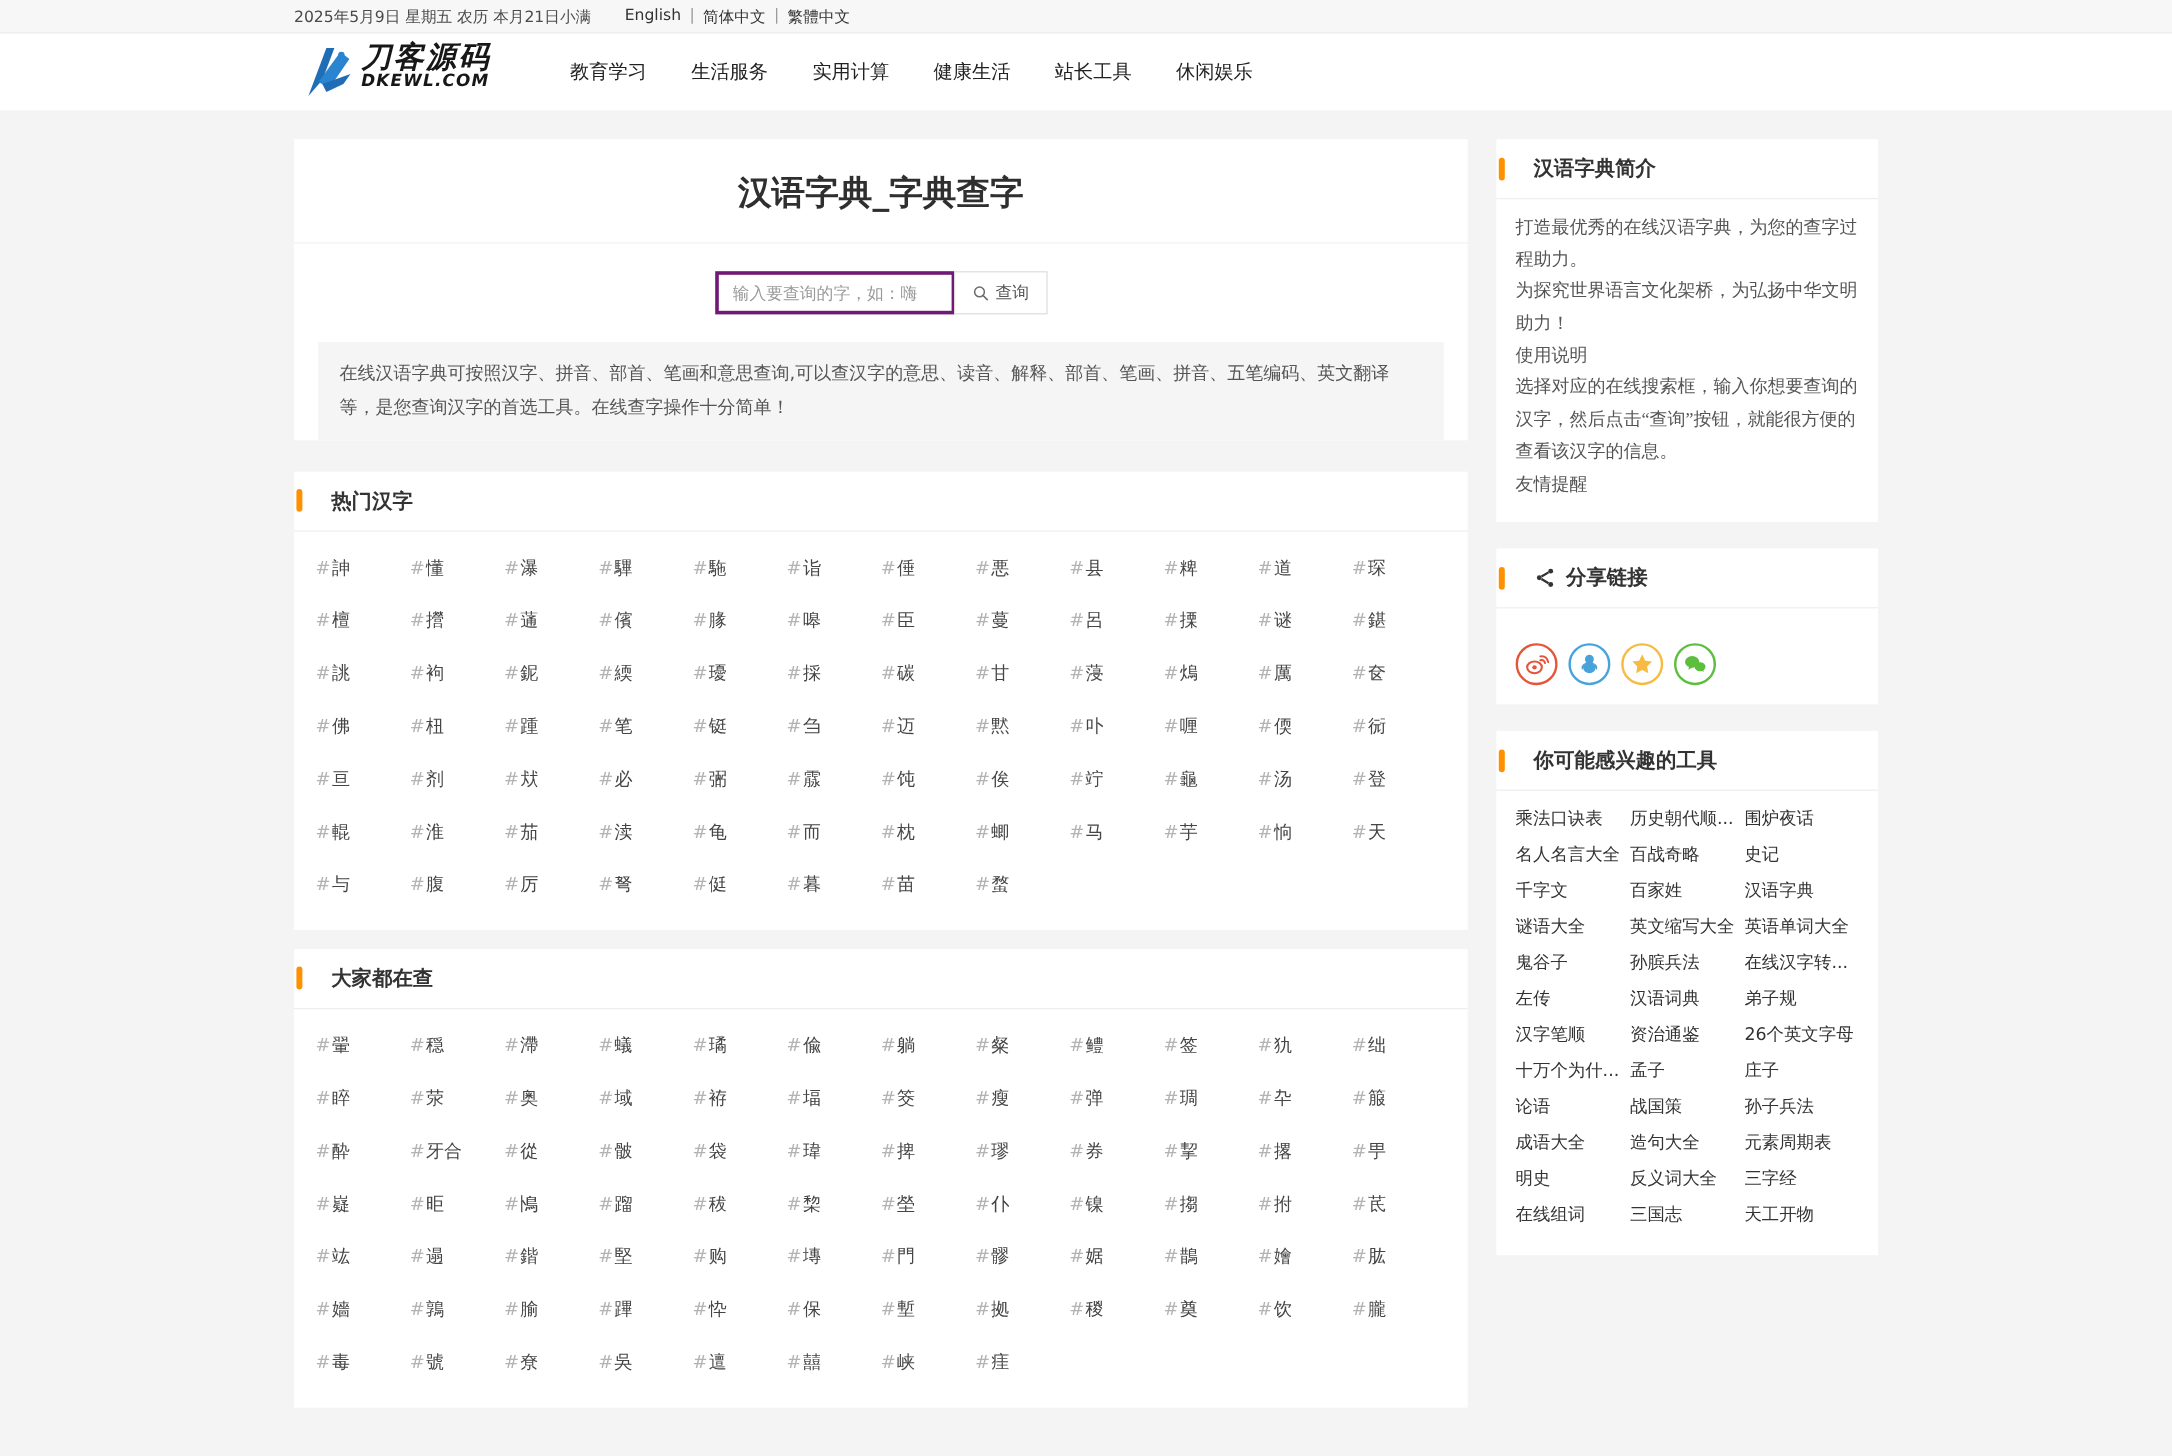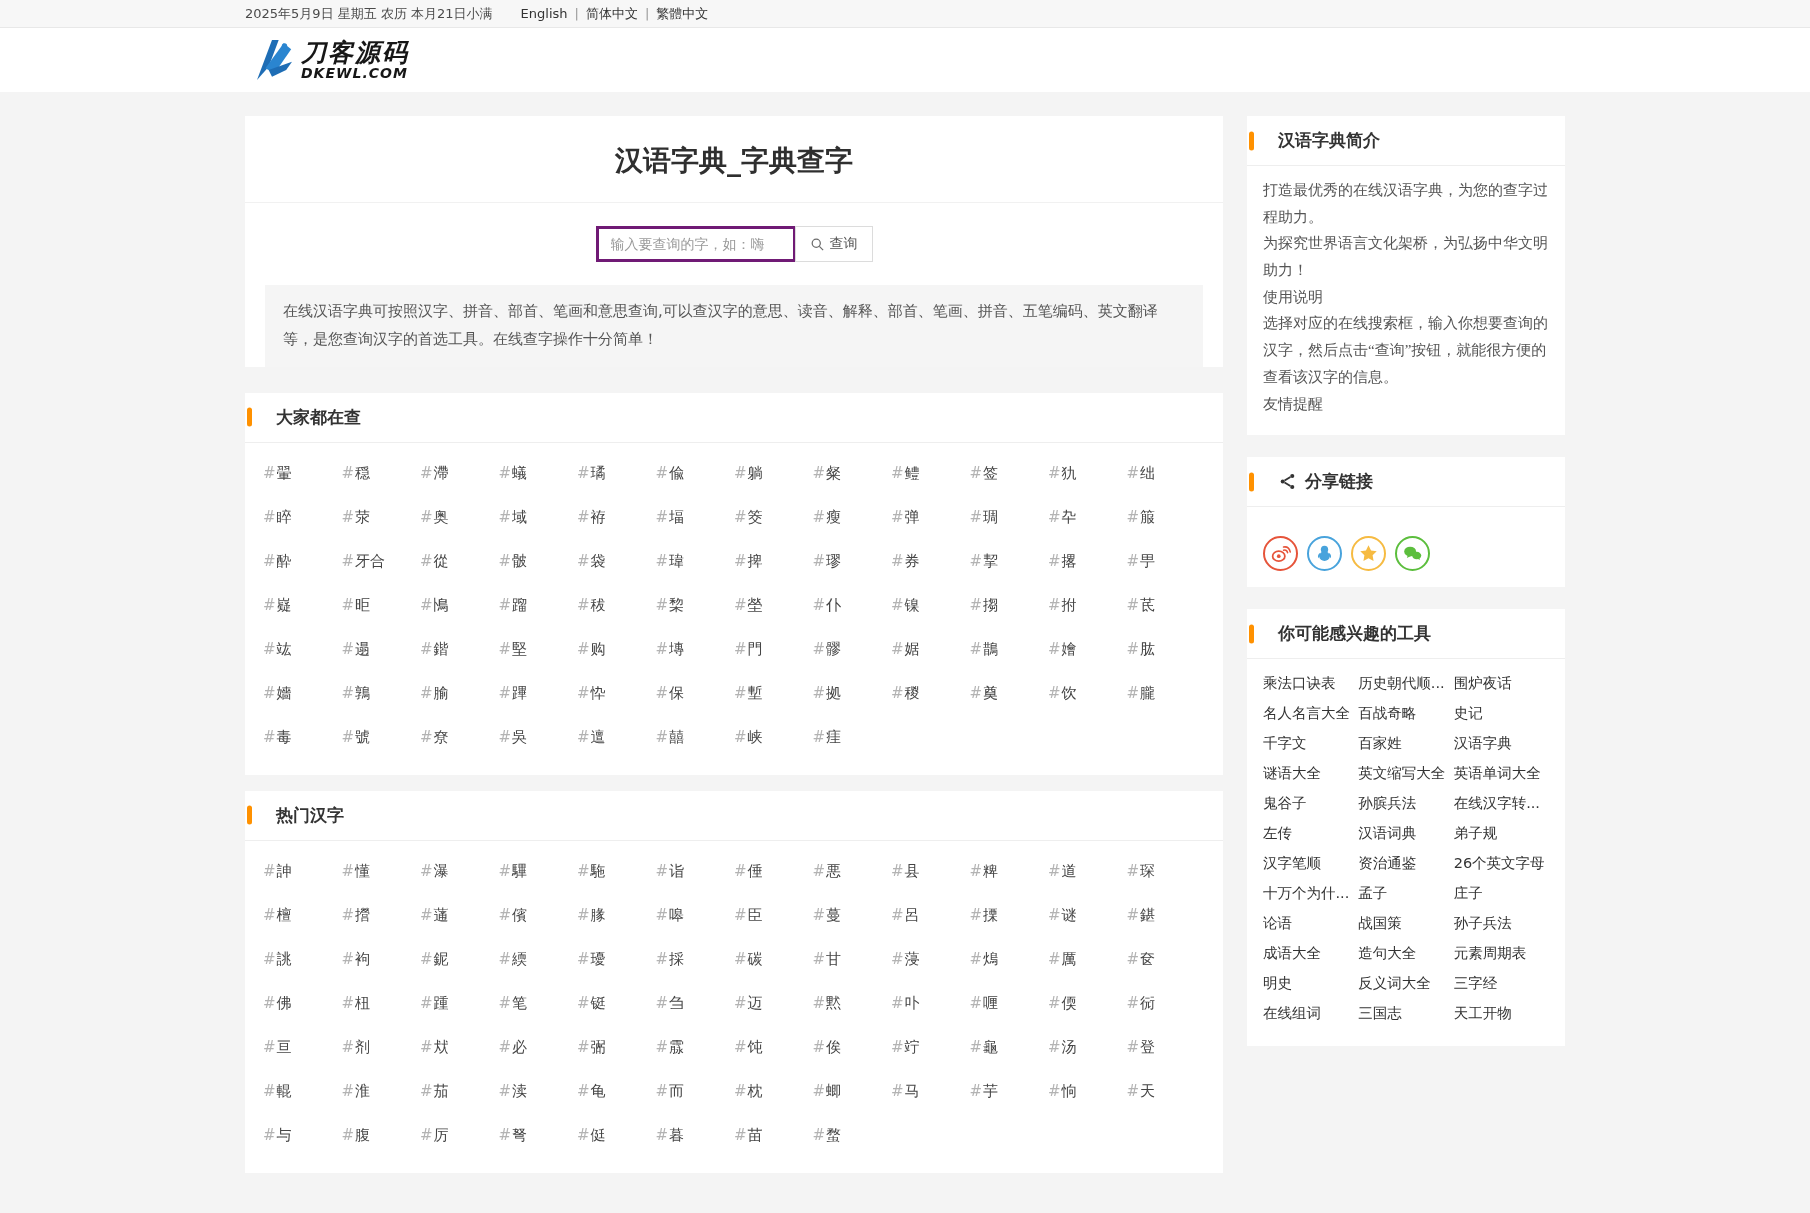--- a/index.html
+++ b/index.html
@@ -16,21 +16,21 @@
   
   .topbar { background:#f7f7f7; border-bottom:1px solid #e8e8e8; height:28px; font-size:13px; color:#4a4a4a; }
   .topbar-inner { display:flex; align-items:center; height:100%; }
   .langs { margin-left:28px; display:flex; align-items:center; gap:7px; }
   .langs .sep { color:#999; }
   .langs .lang { cursor:pointer; color:#333; }
 
   
   .site-header { background:#fff; height:64px; }
   .header-inner { display:flex; align-items:center; height:100%; }
-  .logo { display:flex; align-items:center; cursor:pointer; }
+  .logo { display:flex; align-items:flex-start; cursor:pointer; }
   .logo-mark { width:54px; height:50px; }
   .logo-text { line-height:1.05; margin-left:2px; }
   .logo-title { font-size:25px; font-weight:bold; font-style:italic; letter-spacing:2px; color:#171717; }
   .logo-sub { font-size:14px; font-weight:bold; font-style:italic; color:#171717; letter-spacing:1px; }
   .nav { display:flex; gap:33px; margin-left:64px; font-size:16px; color:#222; }
   .nav a { padding:4px 2px; cursor:pointer; }
 
   
   .layout { display:flex; align-items:flex-start; padding-top:24px; }
   .main-col { width:978px; }
@@ -88,40 +88,137 @@
         <path d="M12 54 L30 6 L38 6 L26 38 Z" fill="#1e6db5"></path>
         <path d="M22 40 L44 10 L53 17 L33 46 Z" fill="#2a85d0"></path>
         <path d="M26 42 L54 32 L47 42 L30 50 Z" fill="#1e6db5"></path>
         <circle cx="45" cy="13" r="3.2" fill="#2a85d0"></circle>
       </svg>
       <div class="logo-text">
         <div class="logo-title">刀客源码</div>
         <div class="logo-sub">DKEWL.COM</div>
       </div>
     </div>
+    <nav class="nav">
+        <a class="nav-item">教育学习</a>
+        <a class="nav-item">生活服务</a>
+        <a class="nav-item">实用计算</a>
+        <a class="nav-item">健康生活</a>
+        <a class="nav-item">站长工具</a>
+        <a class="nav-item">休闲娱乐</a>
+      </nav>
   </div>
 </div>
 
 <div class="container layout">
 
   <div class="main-col">
 
     <div class="card">
       <h1 class="page-title">汉语字典_字典查字</h1>
       <div class="search-row">
         <input class="search-input" type="text" placeholder="输入要查询的字，如：嗨" style="">
         <button class="search-btn">
           <svg width="15" height="15" viewBox="0 0 24 24" fill="none" stroke="#6b6b6b" stroke-width="2">
             <circle cx="10" cy="10" r="6.5"></circle>
               <path d="M15 15 L21 21"></path>
           </svg>
           <span>查询</span>
         </button>
       </div>
       <div class="intro-box">在线汉语字典可按照汉字、拼音、部首、笔画和意思查询,可以查汉字的意思、读音、解释、部首、笔画、拼音、五笔编码、英文翻译等，是您查询汉字的首选工具。在线查字操作十分简单！</div>
+    </div>
+
+    <div class="card">
+      <div class="section-header">
+        <span class="accent-bar"></span>
+        <span>热门汉字</span>
+      </div>
+      <div class="hanzi-grid">
+          <a class="cell"><span class="hash">#</span><span class="ch">訷</span></a>
+          <a class="cell"><span class="hash">#</span><span class="ch">懂</span></a>
+          <a class="cell"><span class="hash">#</span><span class="ch">瀑</span></a>
+          <a class="cell"><span class="hash">#</span><span class="ch">驆</span></a>
+          <a class="cell"><span class="hash">#</span><span class="ch">駞</span></a>
+          <a class="cell"><span class="hash">#</span><span class="ch">诣</span></a>
+          <a class="cell"><span class="hash">#</span><span class="ch">倕</span></a>
+          <a class="cell"><span class="hash">#</span><span class="ch">悪</span></a>
+          <a class="cell"><span class="hash">#</span><span class="ch">县</span></a>
+          <a class="cell"><span class="hash">#</span><span class="ch">粺</span></a>
+          <a class="cell"><span class="hash">#</span><span class="ch">道</span></a>
+          <a class="cell"><span class="hash">#</span><span class="ch">琛</span></a>
+          <a class="cell"><span class="hash">#</span><span class="ch">檀</span></a>
+          <a class="cell"><span class="hash">#</span><span class="ch">攚</span></a>
+          <a class="cell"><span class="hash">#</span><span class="ch">蓪</span></a>
+          <a class="cell"><span class="hash">#</span><span class="ch">儐</span></a>
+          <a class="cell"><span class="hash">#</span><span class="ch">腞</span></a>
+          <a class="cell"><span class="hash">#</span><span class="ch">嗥</span></a>
+          <a class="cell"><span class="hash">#</span><span class="ch">臣</span></a>
+          <a class="cell"><span class="hash">#</span><span class="ch">蔓</span></a>
+          <a class="cell"><span class="hash">#</span><span class="ch">呂</span></a>
+          <a class="cell"><span class="hash">#</span><span class="ch">搮</span></a>
+          <a class="cell"><span class="hash">#</span><span class="ch">谜</span></a>
+          <a class="cell"><span class="hash">#</span><span class="ch">鍖</span></a>
+          <a class="cell"><span class="hash">#</span><span class="ch">誂</span></a>
+          <a class="cell"><span class="hash">#</span><span class="ch">袧</span></a>
+          <a class="cell"><span class="hash">#</span><span class="ch">鈮</span></a>
+          <a class="cell"><span class="hash">#</span><span class="ch">緛</span></a>
+          <a class="cell"><span class="hash">#</span><span class="ch">瓇</span></a>
+          <a class="cell"><span class="hash">#</span><span class="ch">採</span></a>
+          <a class="cell"><span class="hash">#</span><span class="ch">碳</span></a>
+          <a class="cell"><span class="hash">#</span><span class="ch">甘</span></a>
+          <a class="cell"><span class="hash">#</span><span class="ch">蓡</span></a>
+          <a class="cell"><span class="hash">#</span><span class="ch">熓</span></a>
+          <a class="cell"><span class="hash">#</span><span class="ch">厲</span></a>
+          <a class="cell"><span class="hash">#</span><span class="ch">奁</span></a>
+          <a class="cell"><span class="hash">#</span><span class="ch">佛</span></a>
+          <a class="cell"><span class="hash">#</span><span class="ch">杻</span></a>
+          <a class="cell"><span class="hash">#</span><span class="ch">踵</span></a>
+          <a class="cell"><span class="hash">#</span><span class="ch">笔</span></a>
+          <a class="cell"><span class="hash">#</span><span class="ch">铤</span></a>
+          <a class="cell"><span class="hash">#</span><span class="ch">刍</span></a>
+          <a class="cell"><span class="hash">#</span><span class="ch">迈</span></a>
+          <a class="cell"><span class="hash">#</span><span class="ch">黙</span></a>
+          <a class="cell"><span class="hash">#</span><span class="ch">卟</span></a>
+          <a class="cell"><span class="hash">#</span><span class="ch">喱</span></a>
+          <a class="cell"><span class="hash">#</span><span class="ch">偄</span></a>
+          <a class="cell"><span class="hash">#</span><span class="ch">衏</span></a>
+          <a class="cell"><span class="hash">#</span><span class="ch">亘</span></a>
+          <a class="cell"><span class="hash">#</span><span class="ch">剂</span></a>
+          <a class="cell"><span class="hash">#</span><span class="ch">㹜</span></a>
+          <a class="cell"><span class="hash">#</span><span class="ch">必</span></a>
+          <a class="cell"><span class="hash">#</span><span class="ch">弻</span></a>
+          <a class="cell"><span class="hash">#</span><span class="ch">霡</span></a>
+          <a class="cell"><span class="hash">#</span><span class="ch">饨</span></a>
+          <a class="cell"><span class="hash">#</span><span class="ch">俟</span></a>
+          <a class="cell"><span class="hash">#</span><span class="ch">竚</span></a>
+          <a class="cell"><span class="hash">#</span><span class="ch">龜</span></a>
+          <a class="cell"><span class="hash">#</span><span class="ch">汤</span></a>
+          <a class="cell"><span class="hash">#</span><span class="ch">登</span></a>
+          <a class="cell"><span class="hash">#</span><span class="ch">輥</span></a>
+          <a class="cell"><span class="hash">#</span><span class="ch">淮</span></a>
+          <a class="cell"><span class="hash">#</span><span class="ch">茄</span></a>
+          <a class="cell"><span class="hash">#</span><span class="ch">渎</span></a>
+          <a class="cell"><span class="hash">#</span><span class="ch">龟</span></a>
+          <a class="cell"><span class="hash">#</span><span class="ch">而</span></a>
+          <a class="cell"><span class="hash">#</span><span class="ch">枕</span></a>
+          <a class="cell"><span class="hash">#</span><span class="ch">蝍</span></a>
+          <a class="cell"><span class="hash">#</span><span class="ch">马</span></a>
+          <a class="cell"><span class="hash">#</span><span class="ch">芋</span></a>
+          <a class="cell"><span class="hash">#</span><span class="ch">恦</span></a>
+          <a class="cell"><span class="hash">#</span><span class="ch">天</span></a>
+          <a class="cell"><span class="hash">#</span><span class="ch">与</span></a>
+          <a class="cell"><span class="hash">#</span><span class="ch">腹</span></a>
+          <a class="cell"><span class="hash">#</span><span class="ch">厉</span></a>
+          <a class="cell"><span class="hash">#</span><span class="ch">弩</span></a>
+          <a class="cell"><span class="hash">#</span><span class="ch">侹</span></a>
+          <a class="cell"><span class="hash">#</span><span class="ch">暮</span></a>
+          <a class="cell"><span class="hash">#</span><span class="ch">苗</span></a>
+          <a class="cell"><span class="hash">#</span><span class="ch">蝥</span></a>
+        </div>
     </div>
 
     <div class="card">
       <div class="section-header">
         <span class="accent-bar"></span>
         <span>大家都在查</span>
       </div>
       <div class="hanzi-grid">
           <a class="cell"><span class="hash">#</span><span class="ch">翬</span></a>
           <a class="cell"><span class="hash">#</span><span class="ch">穏</span></a>
@@ -199,109 +296,20 @@
           <a class="cell"><span class="hash">#</span><span class="ch">號</span></a>
           <a class="cell"><span class="hash">#</span><span class="ch">尞</span></a>
           <a class="cell"><span class="hash">#</span><span class="ch">吳</span></a>
           <a class="cell"><span class="hash">#</span><span class="ch">邅</span></a>
           <a class="cell"><span class="hash">#</span><span class="ch">囍</span></a>
           <a class="cell"><span class="hash">#</span><span class="ch">峡</span></a>
           <a class="cell"><span class="hash">#</span><span class="ch">㾏</span></a>
         </div>
     </div>
 
-    <div class="card">
-      <div class="section-header">
-        <span class="accent-bar"></span>
-        <span>热门汉字</span>
-      </div>
-      <div class="hanzi-grid">
-          <a class="cell"><span class="hash">#</span><span class="ch">訷</span></a>
-          <a class="cell"><span class="hash">#</span><span class="ch">懂</span></a>
-          <a class="cell"><span class="hash">#</span><span class="ch">瀑</span></a>
-          <a class="cell"><span class="hash">#</span><span class="ch">驆</span></a>
-          <a class="cell"><span class="hash">#</span><span class="ch">駞</span></a>
-          <a class="cell"><span class="hash">#</span><span class="ch">诣</span></a>
-          <a class="cell"><span class="hash">#</span><span class="ch">倕</span></a>
-          <a class="cell"><span class="hash">#</span><span class="ch">悪</span></a>
-          <a class="cell"><span class="hash">#</span><span class="ch">县</span></a>
-          <a class="cell"><span class="hash">#</span><span class="ch">粺</span></a>
-          <a class="cell"><span class="hash">#</span><span class="ch">道</span></a>
-          <a class="cell"><span class="hash">#</span><span class="ch">琛</span></a>
-          <a class="cell"><span class="hash">#</span><span class="ch">檀</span></a>
-          <a class="cell"><span class="hash">#</span><span class="ch">攚</span></a>
-          <a class="cell"><span class="hash">#</span><span class="ch">蓪</span></a>
-          <a class="cell"><span class="hash">#</span><span class="ch">儐</span></a>
-          <a class="cell"><span class="hash">#</span><span class="ch">腞</span></a>
-          <a class="cell"><span class="hash">#</span><span class="ch">嗥</span></a>
-          <a class="cell"><span class="hash">#</span><span class="ch">臣</span></a>
-          <a class="cell"><span class="hash">#</span><span class="ch">蔓</span></a>
-          <a class="cell"><span class="hash">#</span><span class="ch">呂</span></a>
-          <a class="cell"><span class="hash">#</span><span class="ch">搮</span></a>
-          <a class="cell"><span class="hash">#</span><span class="ch">谜</span></a>
-          <a class="cell"><span class="hash">#</span><span class="ch">鍖</span></a>
-          <a class="cell"><span class="hash">#</span><span class="ch">誂</span></a>
-          <a class="cell"><span class="hash">#</span><span class="ch">袧</span></a>
-          <a class="cell"><span class="hash">#</span><span class="ch">鈮</span></a>
-          <a class="cell"><span class="hash">#</span><span class="ch">緛</span></a>
-          <a class="cell"><span class="hash">#</span><span class="ch">瓇</span></a>
-          <a class="cell"><span class="hash">#</span><span class="ch">採</span></a>
-          <a class="cell"><span class="hash">#</span><span class="ch">碳</span></a>
-          <a class="cell"><span class="hash">#</span><span class="ch">甘</span></a>
-          <a class="cell"><span class="hash">#</span><span class="ch">蓡</span></a>
-          <a class="cell"><span class="hash">#</span><span class="ch">熓</span></a>
-          <a class="cell"><span class="hash">#</span><span class="ch">厲</span></a>
-          <a class="cell"><span class="hash">#</span><span class="ch">奁</span></a>
-          <a class="cell"><span class="hash">#</span><span class="ch">佛</span></a>
-          <a class="cell"><span class="hash">#</span><span class="ch">杻</span></a>
-          <a class="cell"><span class="hash">#</span><span class="ch">踵</span></a>
-          <a class="cell"><span class="hash">#</span><span class="ch">笔</span></a>
-          <a class="cell"><span class="hash">#</span><span class="ch">铤</span></a>
-          <a class="cell"><span class="hash">#</span><span class="ch">刍</span></a>
-          <a class="cell"><span class="hash">#</span><span class="ch">迈</span></a>
-          <a class="cell"><span class="hash">#</span><span class="ch">黙</span></a>
-          <a class="cell"><span class="hash">#</span><span class="ch">卟</span></a>
-          <a class="cell"><span class="hash">#</span><span class="ch">喱</span></a>
-          <a class="cell"><span class="hash">#</span><span class="ch">偄</span></a>
-          <a class="cell"><span class="hash">#</span><span class="ch">衏</span></a>
-          <a class="cell"><span class="hash">#</span><span class="ch">亘</span></a>
-          <a class="cell"><span class="hash">#</span><span class="ch">剂</span></a>
-          <a class="cell"><span class="hash">#</span><span class="ch">㹜</span></a>
-          <a class="cell"><span class="hash">#</span><span class="ch">必</span></a>
-          <a class="cell"><span class="hash">#</span><span class="ch">弻</span></a>
-          <a class="cell"><span class="hash">#</span><span class="ch">霡</span></a>
-          <a class="cell"><span class="hash">#</span><span class="ch">饨</span></a>
-          <a class="cell"><span class="hash">#</span><span class="ch">俟</span></a>
-          <a class="cell"><span class="hash">#</span><span class="ch">竚</span></a>
-          <a class="cell"><span class="hash">#</span><span class="ch">龜</span></a>
-          <a class="cell"><span class="hash">#</span><span class="ch">汤</span></a>
-          <a class="cell"><span class="hash">#</span><span class="ch">登</span></a>
-          <a class="cell"><span class="hash">#</span><span class="ch">輥</span></a>
-          <a class="cell"><span class="hash">#</span><span class="ch">淮</span></a>
-          <a class="cell"><span class="hash">#</span><span class="ch">茄</span></a>
-          <a class="cell"><span class="hash">#</span><span class="ch">渎</span></a>
-          <a class="cell"><span class="hash">#</span><span class="ch">龟</span></a>
-          <a class="cell"><span class="hash">#</span><span class="ch">而</span></a>
-          <a class="cell"><span class="hash">#</span><span class="ch">枕</span></a>
-          <a class="cell"><span class="hash">#</span><span class="ch">蝍</span></a>
-          <a class="cell"><span class="hash">#</span><span class="ch">马</span></a>
-          <a class="cell"><span class="hash">#</span><span class="ch">芋</span></a>
-          <a class="cell"><span class="hash">#</span><span class="ch">恦</span></a>
-          <a class="cell"><span class="hash">#</span><span class="ch">天</span></a>
-          <a class="cell"><span class="hash">#</span><span class="ch">与</span></a>
-          <a class="cell"><span class="hash">#</span><span class="ch">腹</span></a>
-          <a class="cell"><span class="hash">#</span><span class="ch">厉</span></a>
-          <a class="cell"><span class="hash">#</span><span class="ch">弩</span></a>
-          <a class="cell"><span class="hash">#</span><span class="ch">侹</span></a>
-          <a class="cell"><span class="hash">#</span><span class="ch">暮</span></a>
-          <a class="cell"><span class="hash">#</span><span class="ch">苗</span></a>
-          <a class="cell"><span class="hash">#</span><span class="ch">蝥</span></a>
-        </div>
-    </div>
-
   </div>
 
   <aside class="side-col">
 
     <div class="side-box">
       <div class="section-header">
         <span class="accent-bar"></span>
         <span>汉语字典简介</span>
       </div>
       <div class="about-body">

